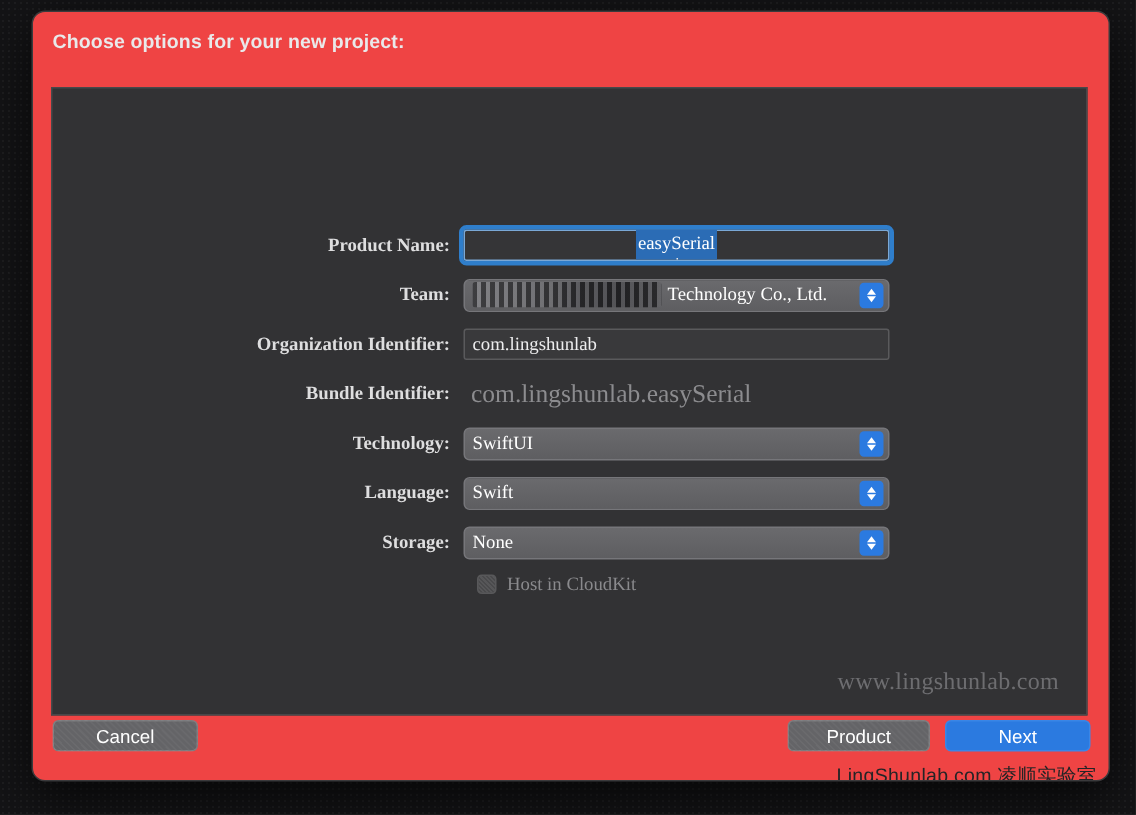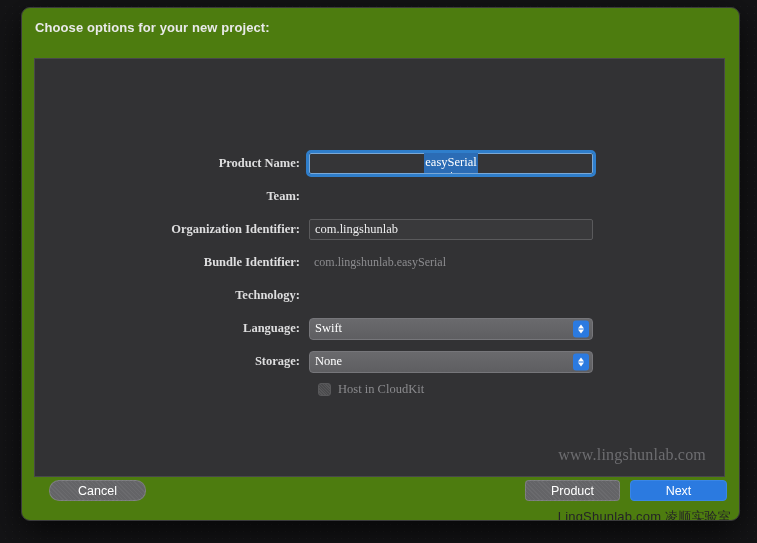--- a/index.html
+++ b/index.html
@@ -28,21 +28,21 @@
     background-position: 0 0, 2px 3px;
   }
 
   
   #project-options-dialog {
     position: absolute;
     left: 21px;
     top: 7px;
     width: 719px;
     height: 514px;
-    background: #4d7c0f;
+    background: #ef4444;
     border-radius: 9px;
     border: 1px solid #3a3a3c;
     box-shadow: 0 10px 34px rgba(0,0,0,0.72);
     overflow: hidden;
   }
 
   .dialog-title {
     position: absolute;
     left: 13px;
     top: 12px;
@@ -135,21 +135,21 @@
     height: 14px;
     background: #e8e8e9;
     margin-left: 1px;
   }
 
   .static-value {
     height: 21px;
     display: flex;
     align-items: center;
     padding: 0 5px;
-    font-size: 12px;
+    font-size: 17px;
     color: #8c8c8f;
   }
 
   
   .popup-button {
     height: 22px;
     background: linear-gradient(#6a6a6d, #5e5e61);
     border: 1px solid #76767a;
     border-radius: 4px;
     display: flex;
@@ -271,21 +271,21 @@
   .btn-gray {
     background-color: #646467;
     background-image: repeating-linear-gradient(45deg, rgba(255,255,255,0.045) 0 1px, transparent 1px 3px);
   }
 
   .btn-blue {
     background: #2b7ae0;
     border-color: #3a86e6;
   }
 
-  #cancel-button   { left: 27px;  width: 97px; border-radius: 10px; }
+  #cancel-button   { left: 13px;  width: 97px; }
   #previous-button { left: 503px; width: 95px; }
   #next-button     { left: 608px; width: 97px; }
 
   .footer-watermark {
     position: absolute;
     right: 8px;
     bottom: -6px;
     font-size: 13px;
     color: #242426;
     white-space: nowrap;
@@ -310,40 +310,59 @@
         <div class="row-control">
           <div class="text-field focused">
             <span class="selected-text">easySerial</span>
               <span class="caret"></span>
           </div>
         </div>
       </div>
 
       <div class="form-row">
         <div class="row-label">Team:</div>
+        <div class="row-control">
+          <div class="popup-button">
+            <span class="redacted-block"></span>
+            <span>Technology Co., Ltd.</span>
+            <span class="popup-stepper">
+              <span class="chev up"></span>
+              <span class="chev down"></span>
+            </span>
+          </div>
+        </div>
       </div>
 
       <div class="form-row">
         <div class="row-label">Organization Identifier:</div>
         <div class="row-control">
           <div class="text-field">
             <span>com.lingshunlab</span>
           </div>
         </div>
       </div>
 
       <div class="form-row">
         <div class="row-label">Bundle Identifier:</div>
         <div class="row-control">
           <div class="static-value">com.lingshunlab.easySerial</div>
         </div>
       </div>
 
       <div class="form-row">
         <div class="row-label">Technology:</div>
+        <div class="row-control">
+          <div class="popup-button">
+            <span>SwiftUI</span>
+            <span class="popup-stepper">
+              <span class="chev up"></span>
+              <span class="chev down"></span>
+            </span>
+          </div>
+        </div>
       </div>
 
       <div class="form-row">
         <div class="row-label">Language:</div>
         <div class="row-control">
           <div class="popup-button">
             <span>Swift</span>
             <span class="popup-stepper">
               <span class="chev up"></span>
               <span class="chev down"></span>

